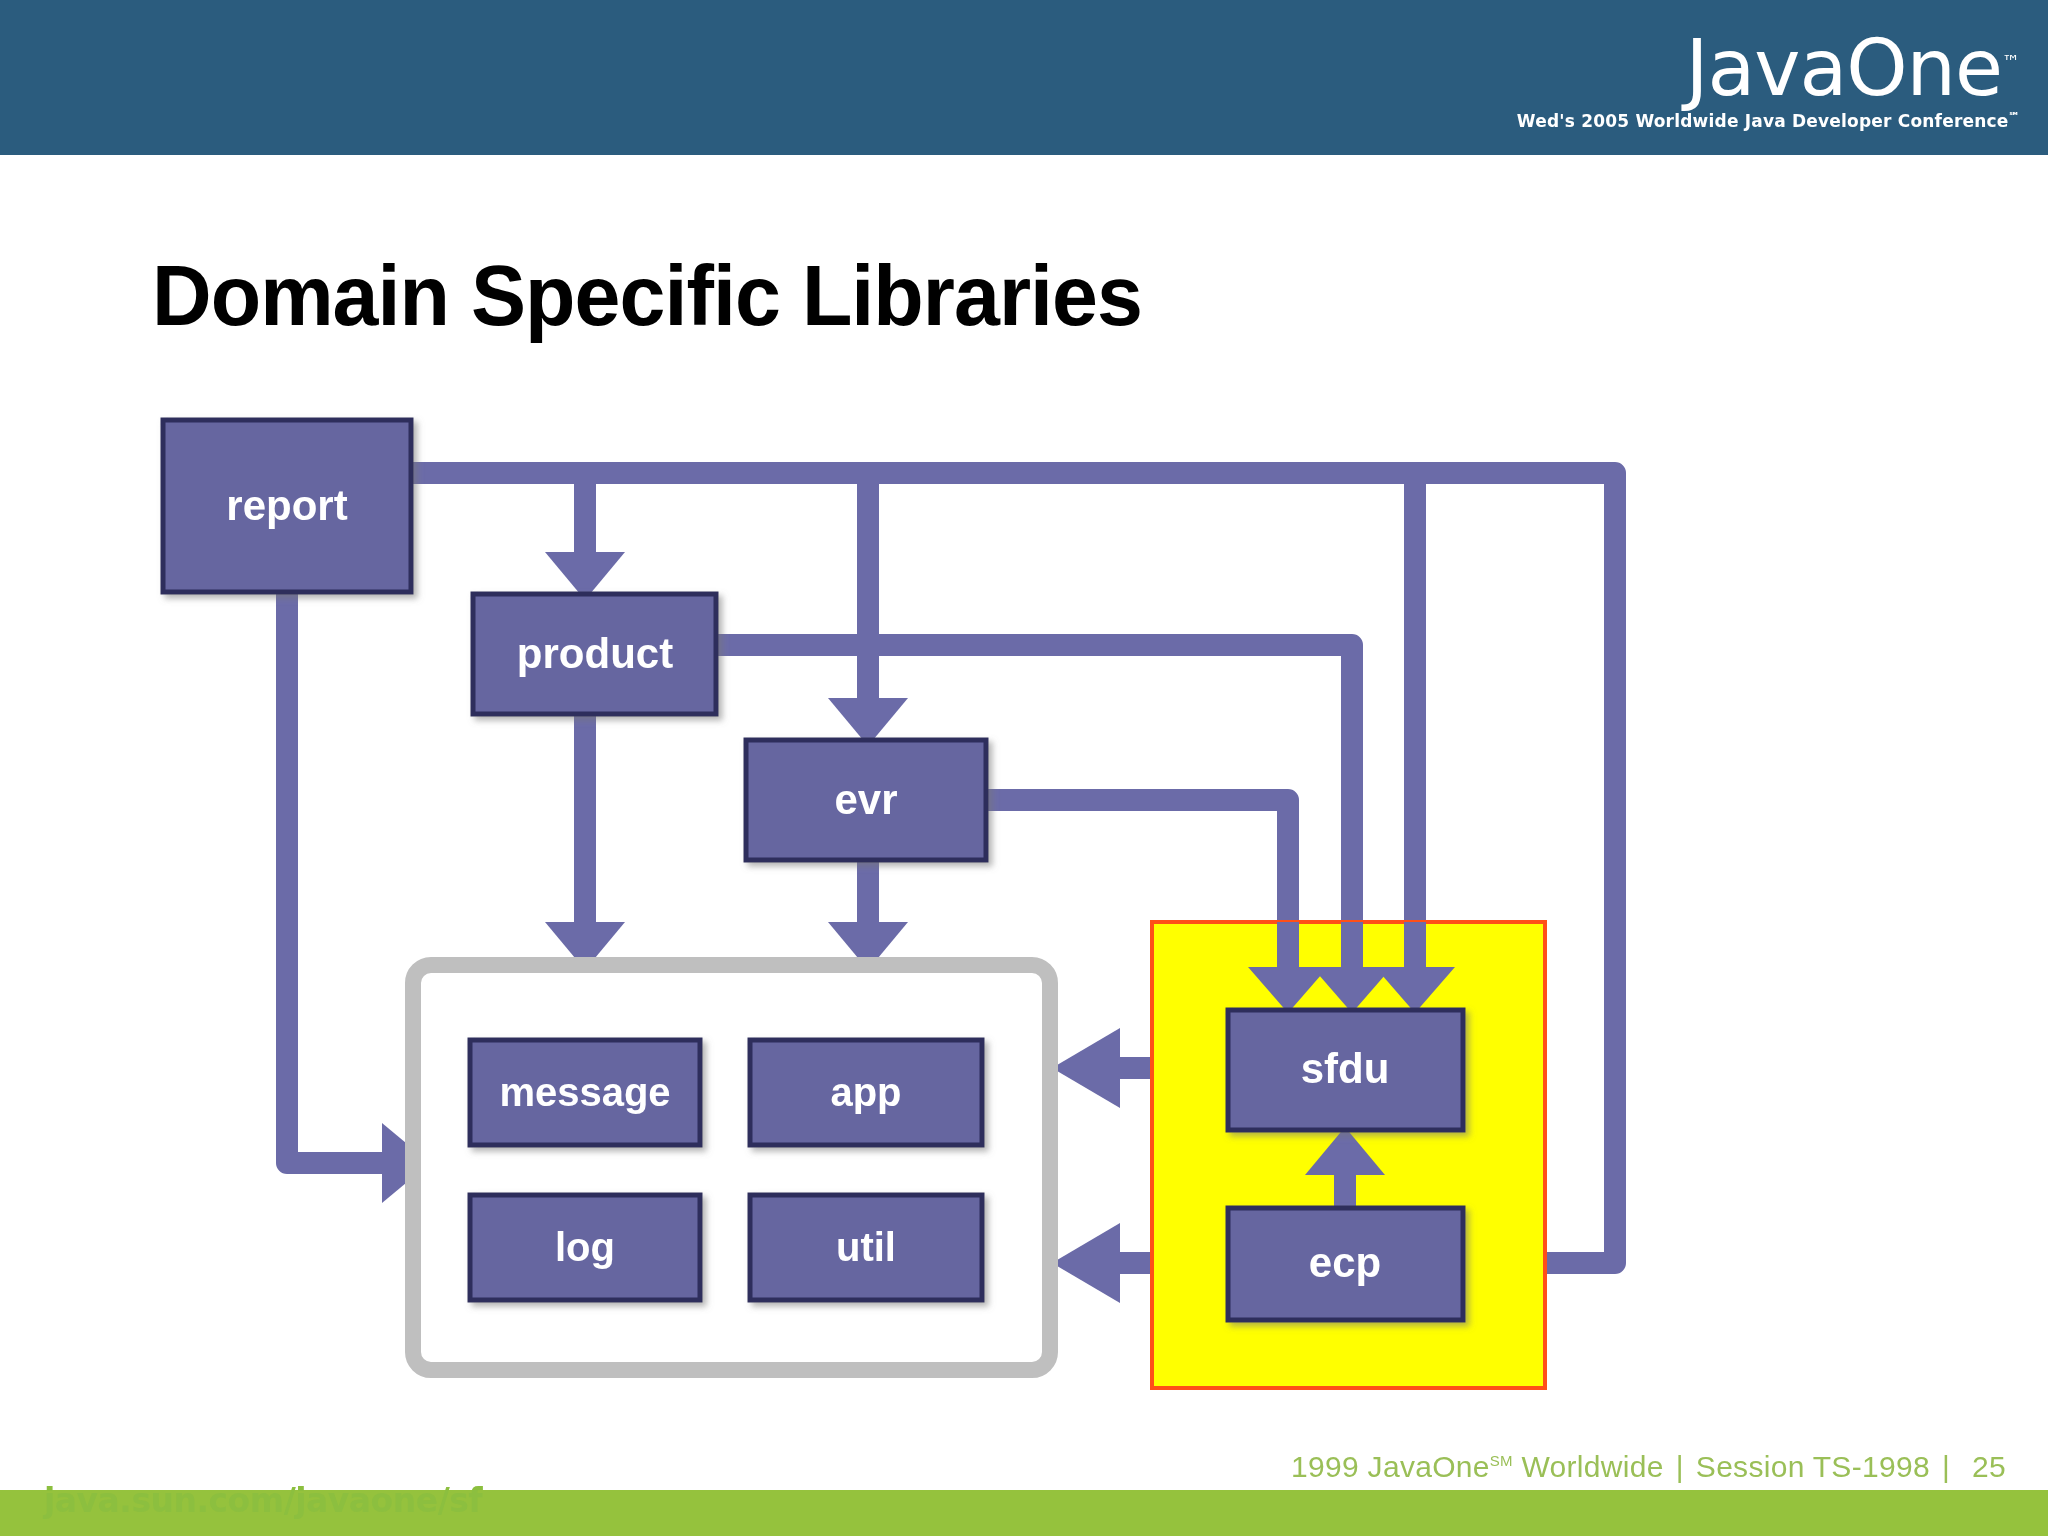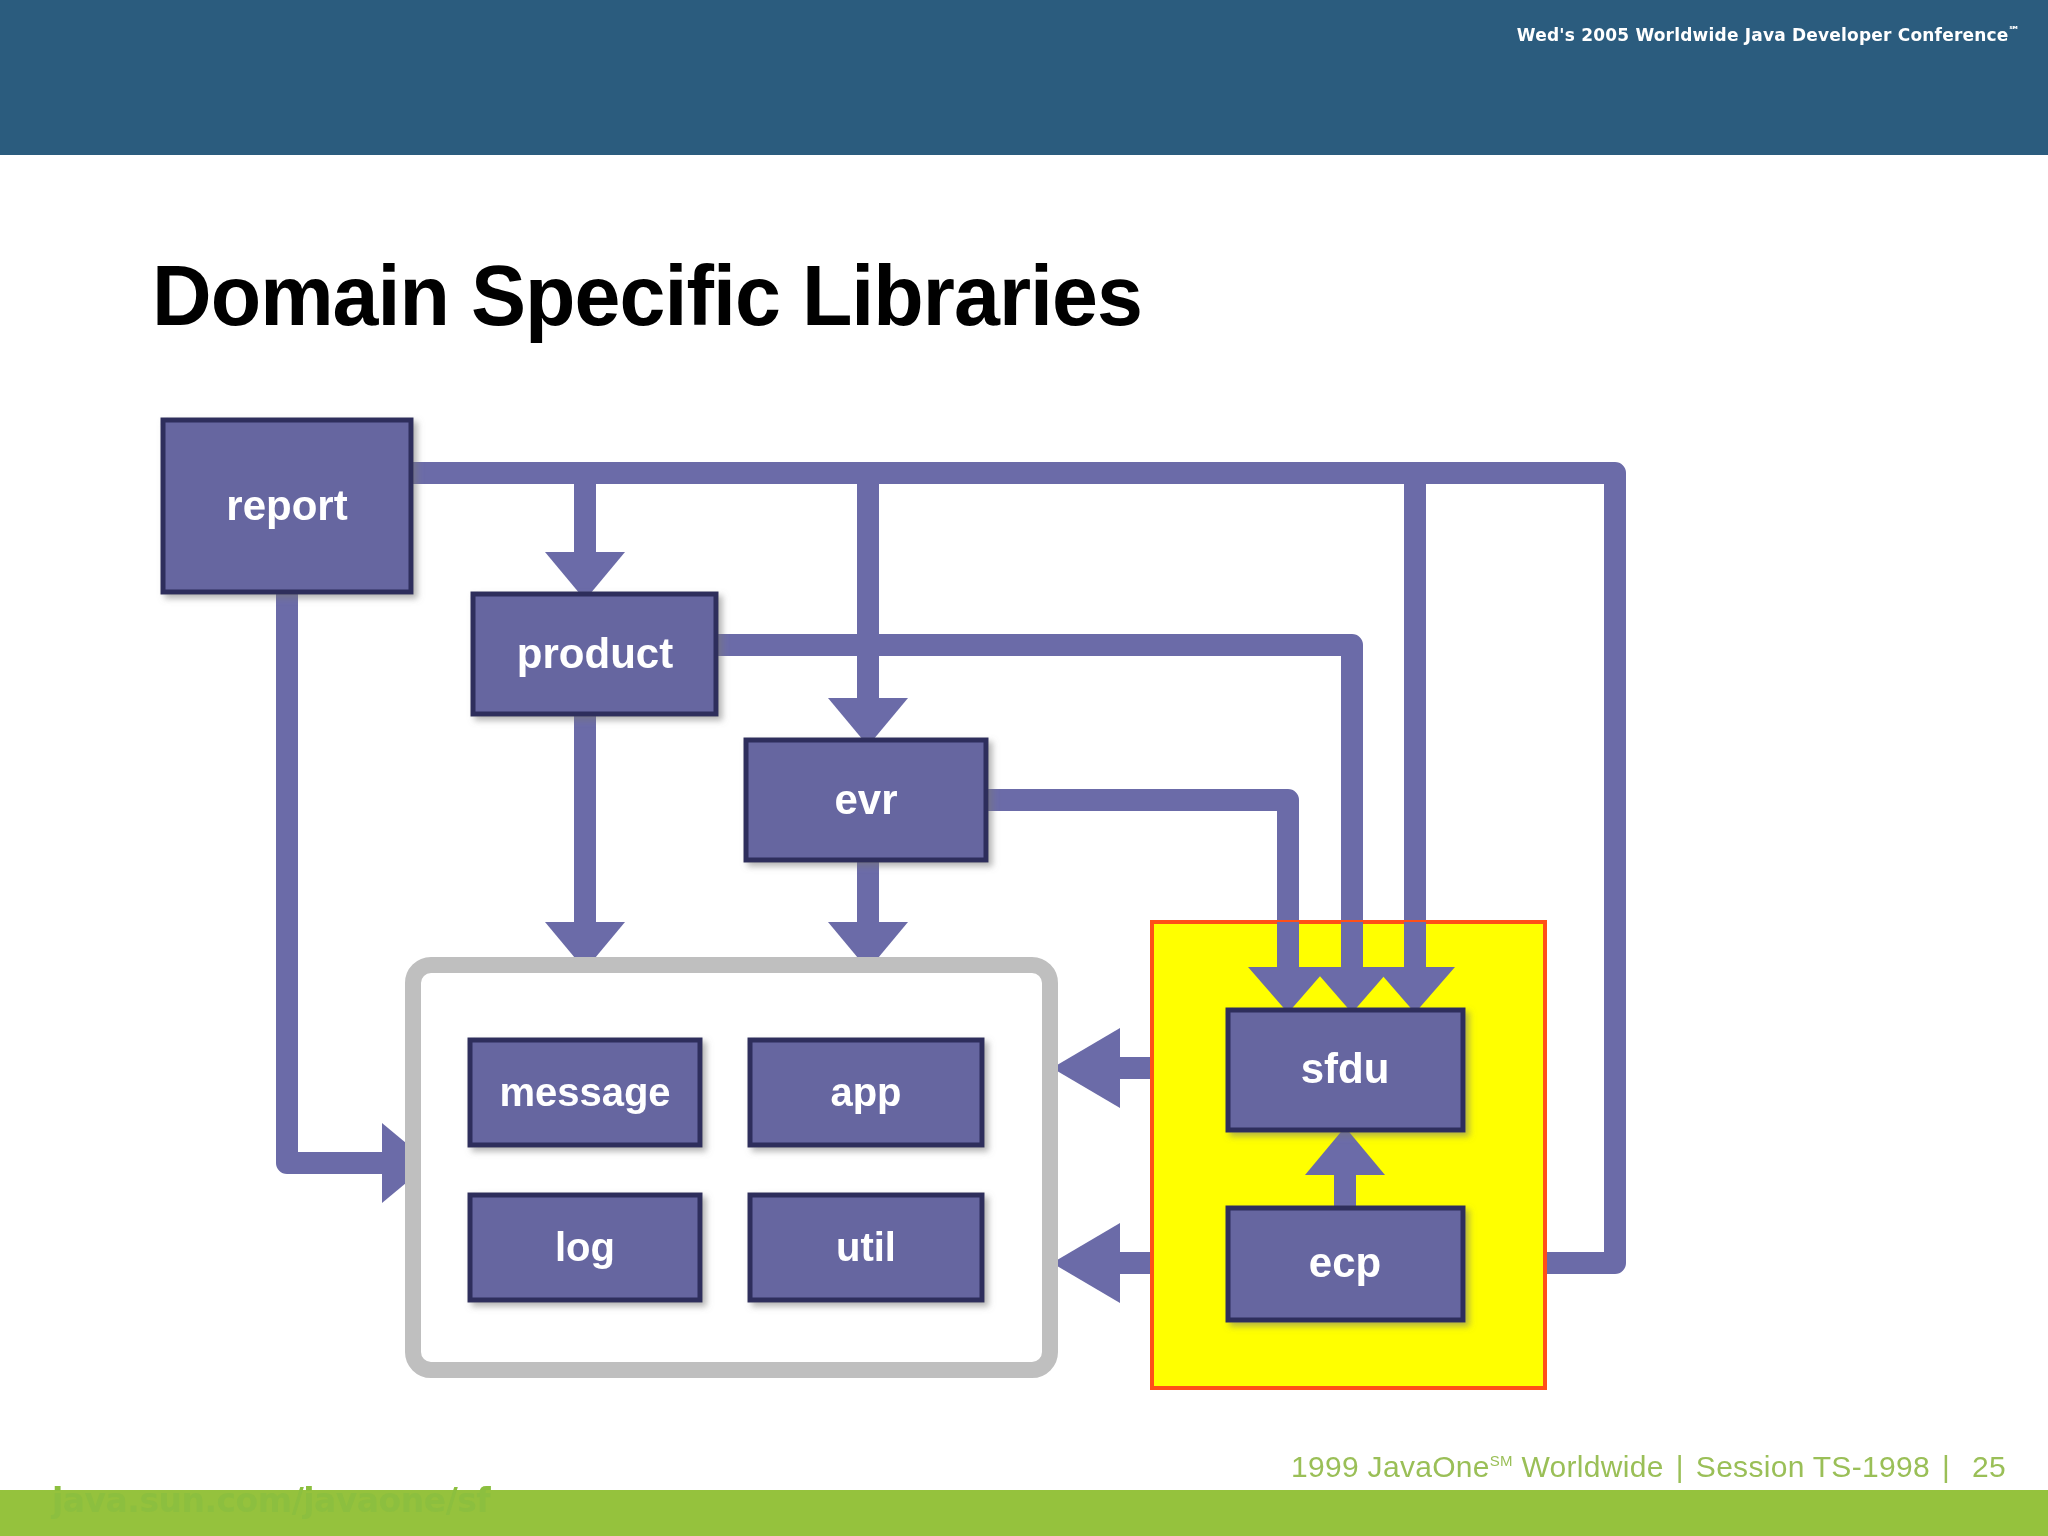--- a/index.html
+++ b/index.html
@@ -65,21 +65,21 @@
     dominant-baseline:middle;
   }
 
   
   #footer-bar{
     position:absolute;left:0;bottom:0;width:2048px;height:46px;
     background:#94c councils;
   }
   #footer-bar{background:#95c23d;}
   #footer-url{
-    position:absolute;left:52px;bottom:16px;
+    position:absolute;left:44px;bottom:16px;
     font-family:"DejaVu Sans", sans-serif;
     font-weight:bold;font-size:33px;
     color:#8cbf3f;
     letter-spacing:-.5px;
     white-space:nowrap;
   }
   #footer-right{
     position:absolute;right:42px;bottom:52px;
     font-family:"Liberation Sans", sans-serif;
     font-size:30px;color:#9abf57;
@@ -88,20 +88,21 @@
   }
   #footer-right .sep{padding:0 12px;color:#9abf57;}
   #footer-right .sm{font-size:15px;vertical-align:super;margin-top:9px;}
   #footer-right .pagenum{padding-left:10px;}
 </style>
 </head>
 <body>
 
 <div id="header-band"></div>
 <div id="brand-logo">
+  <span id="brand-wordmark"><span>JavaOne</span><span id="brand-tm">™</span></span>
   <span id="brand-tagline"><span>Wed's 2005 Worldwide Java Developer Conference</span><span id="brand-tagline-tm">℠</span></span>
 </div>
 
 <div id="page-title">Domain Specific Libraries</div>
 
 <svg id="diagram" viewBox="0 0 2048 1536">
 
   <defs>
 
     <filter id="boxshadow" x="-20%" y="-20%" width="160%" height="160%">

